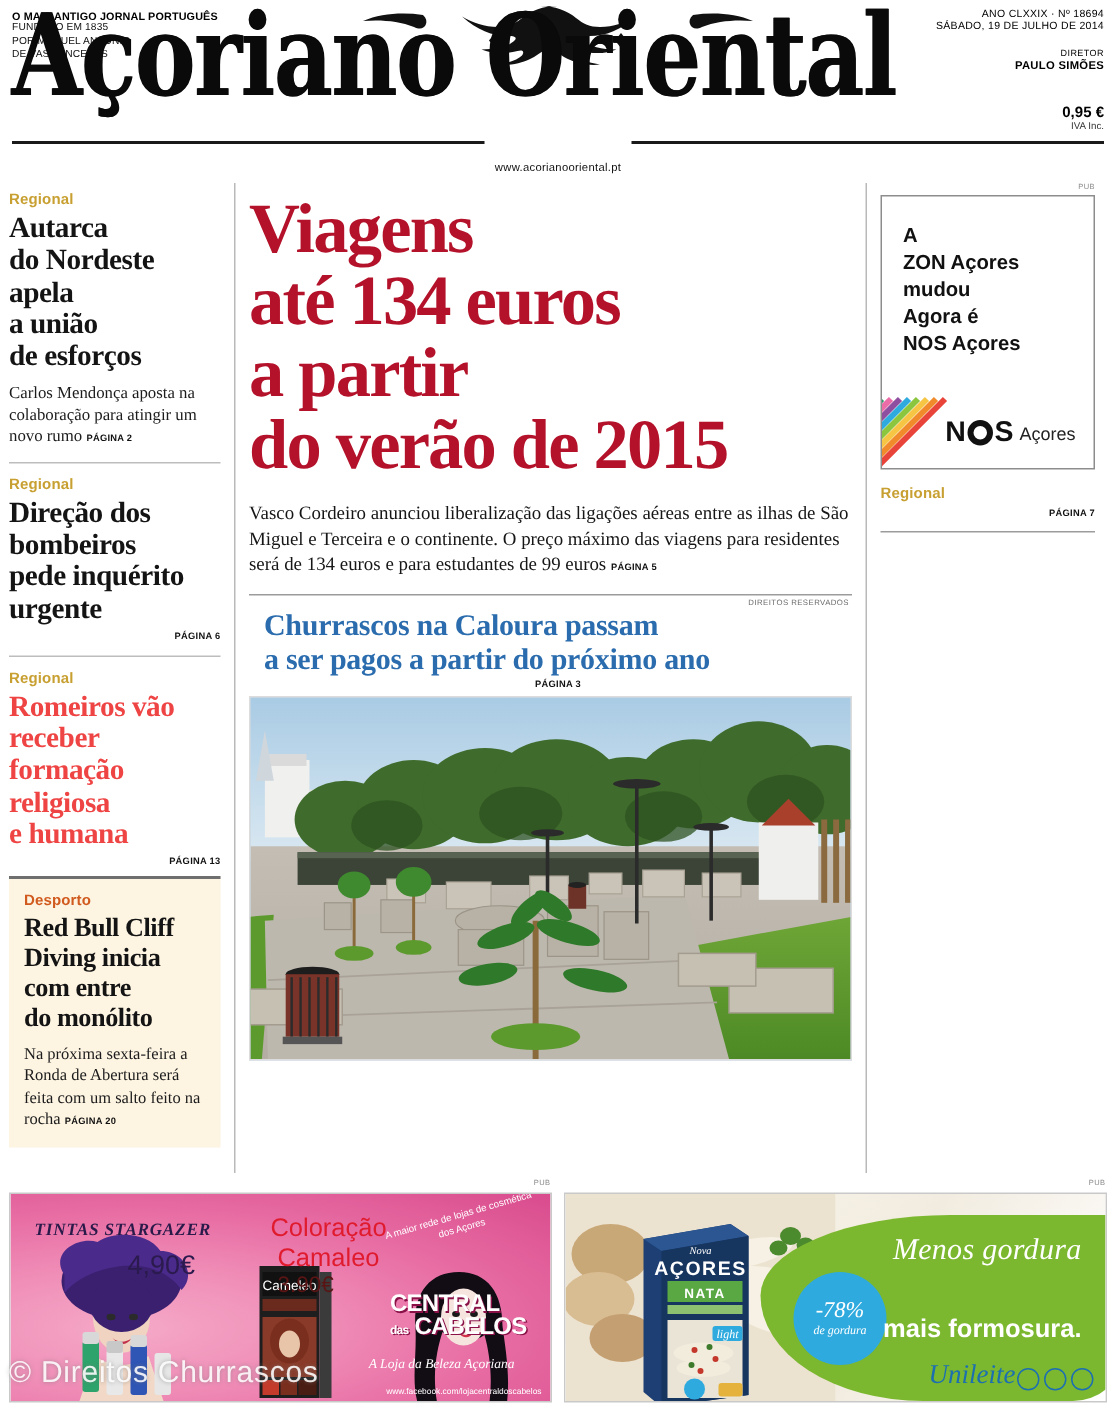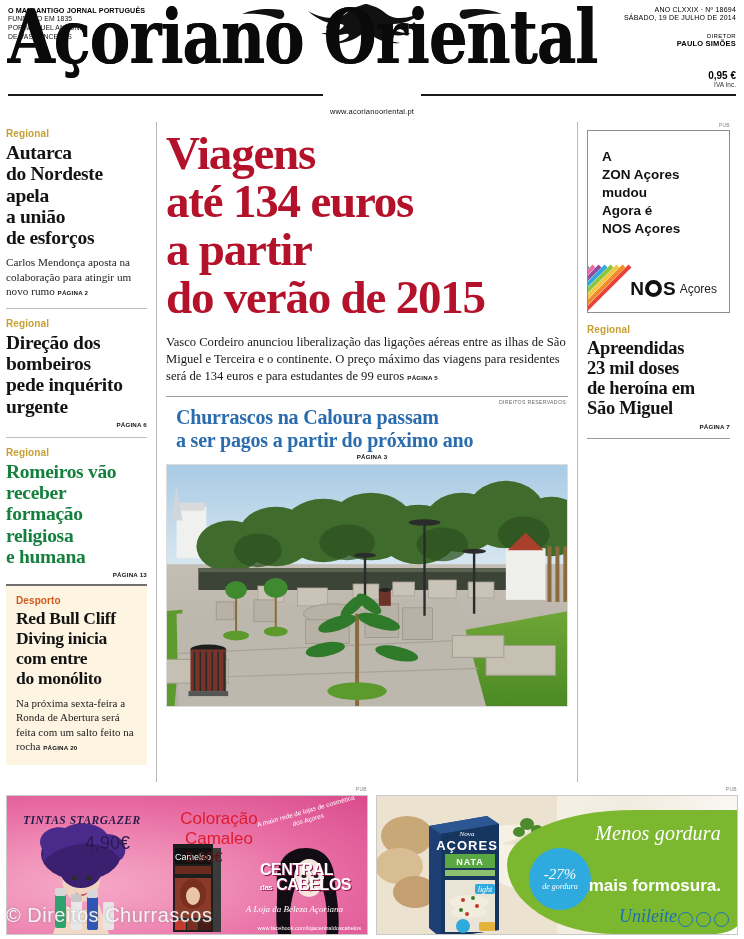--- a/index.html
+++ b/index.html
@@ -167,21 +167,21 @@
   .kicker.sport { color: #d15a1e; }
 
   .teaser-head {
     font-family: "Liberation Serif", serif;
     font-size: 19.5px;
     font-weight: bold;
     line-height: 1.09;
     color: #141414;
     letter-spacing: -0.3px;
   }
-  .teaser-head.blue { color: #15803d; font-weight: bold; }
+  .teaser-head.blue { color: #ef4444; font-weight: bold; }
 
   .teaser-sub {
     font-family: "Liberation Serif", serif;
     font-size: 11.2px;
     line-height: 1.3;
     color: #1c1c1c;
     margin-top: 7px;
   }
 
   .pagina {
@@ -804,26 +804,20 @@
         <div class="nos-logo">
           <span class="n">N</span>
           <span class="nos-ring"></span>
           <span class="s">S</span>
           <span class="ac">Açores</span>
         </div>
       </div>
 
       <div class="right-teaser">
         <div class="kicker">Regional</div>
-        <div class="teaser-head">
-          <span>Apreendidas</span><br>
-          <span>23 mil doses</span><br>
-          <span>de heroína em</span><br>
-          <span>São Miguel</span>
-        </div>
         <span class="pagina-right">PÁGINA 7</span>
       </div>
 
       <hr class="hr-right">
     </div>
   </div>
 
   <div class="bottom-ads">
 
     <div class="ad-slot">
@@ -940,21 +934,21 @@
             <rect x="52" y="74" width="20" height="10" rx="2" fill="#2eaade"></rect>
             <circle cx="40" cy="116" r="7" fill="#2eaade"></circle>
             <rect x="56" y="112" width="16" height="9" rx="2" fill="#e5b23c"></rect>
             <text x="44" y="26" font-family="Liberation Serif, serif" font-style="italic" font-size="7" fill="#ffffff" text-anchor="middle">Nova</text>
             <text x="44" y="40" font-family="Liberation Sans, sans-serif" font-size="13" font-weight="bold" fill="#ffffff" text-anchor="middle" letter-spacing="1">AÇORES</text>
             <text x="47" y="55" font-family="Liberation Sans, sans-serif" font-size="9" font-weight="bold" fill="#ffffff" text-anchor="middle" letter-spacing="1">NATA</text>
             <text x="62" y="82" font-family="Liberation Serif, serif" font-style="italic" font-size="8" fill="#ffffff" text-anchor="middle">light</text>
           </svg>
 
           <div class="badge">
-            <span class="pct">-27%</span>
+            <span class="pct">-78%</span>
             <span class="lbl">de gordura</span>
           </div>
 
           <div class="menos">Menos gordura</div>
           <div class="mais">mais formosura.</div>
           <div class="unileite">Unileite</div>
           <div class="certs">
             <i></i>
             <i></i>
             <i></i>

